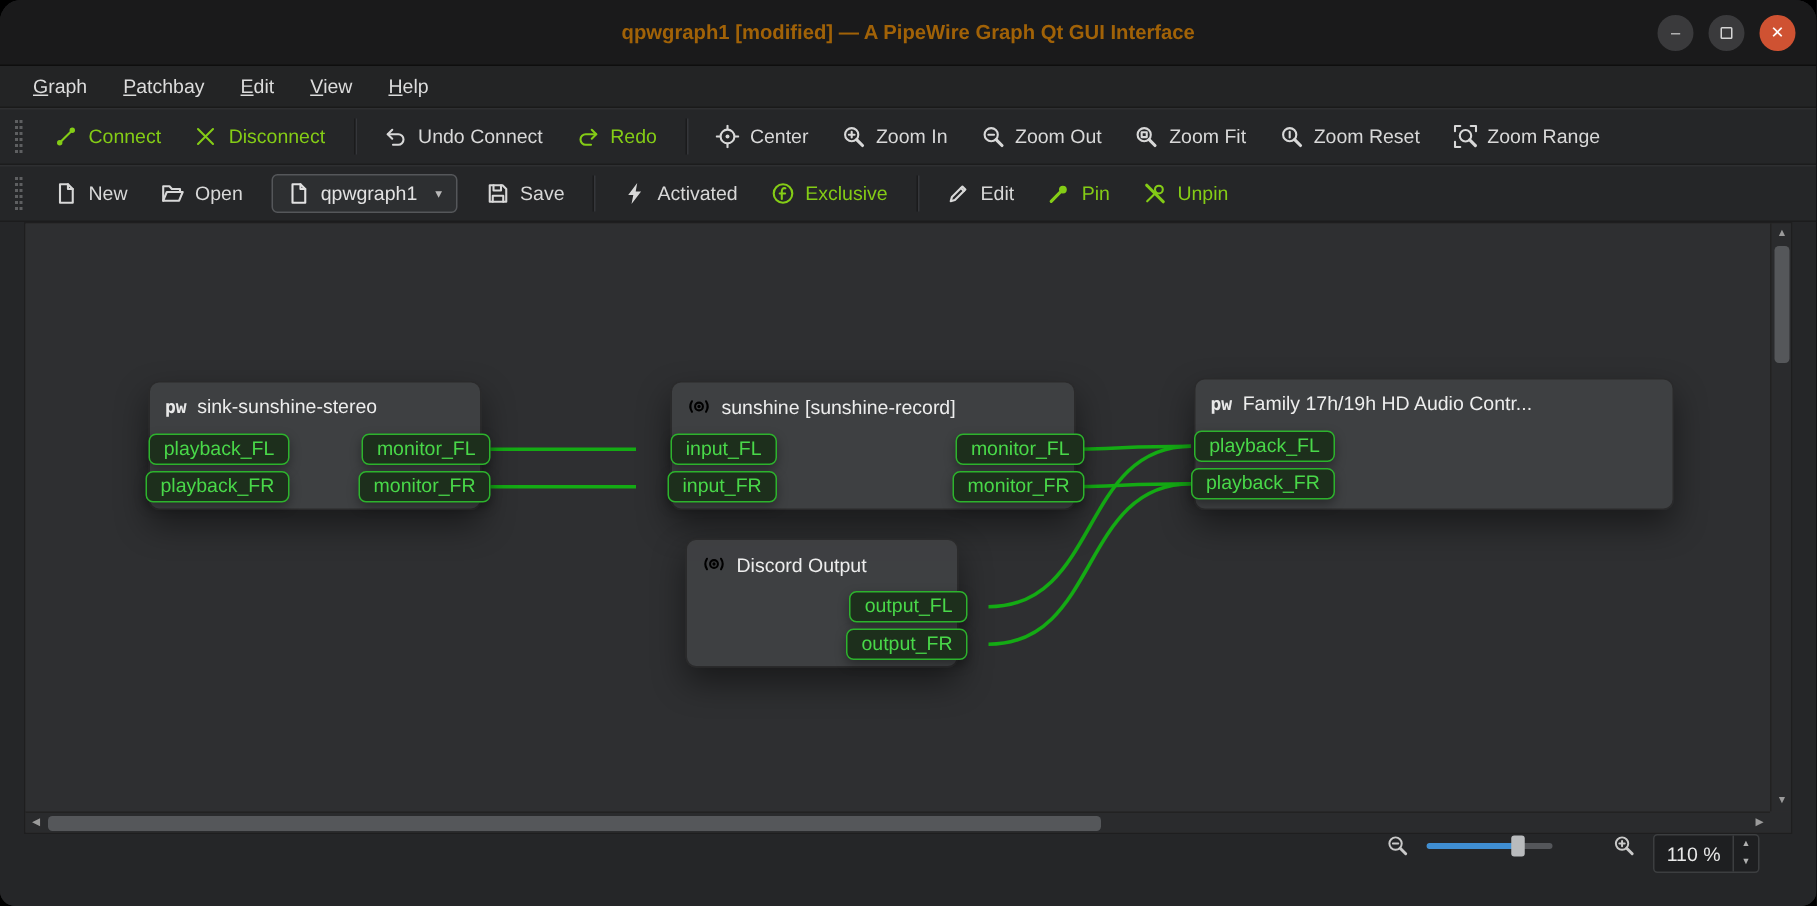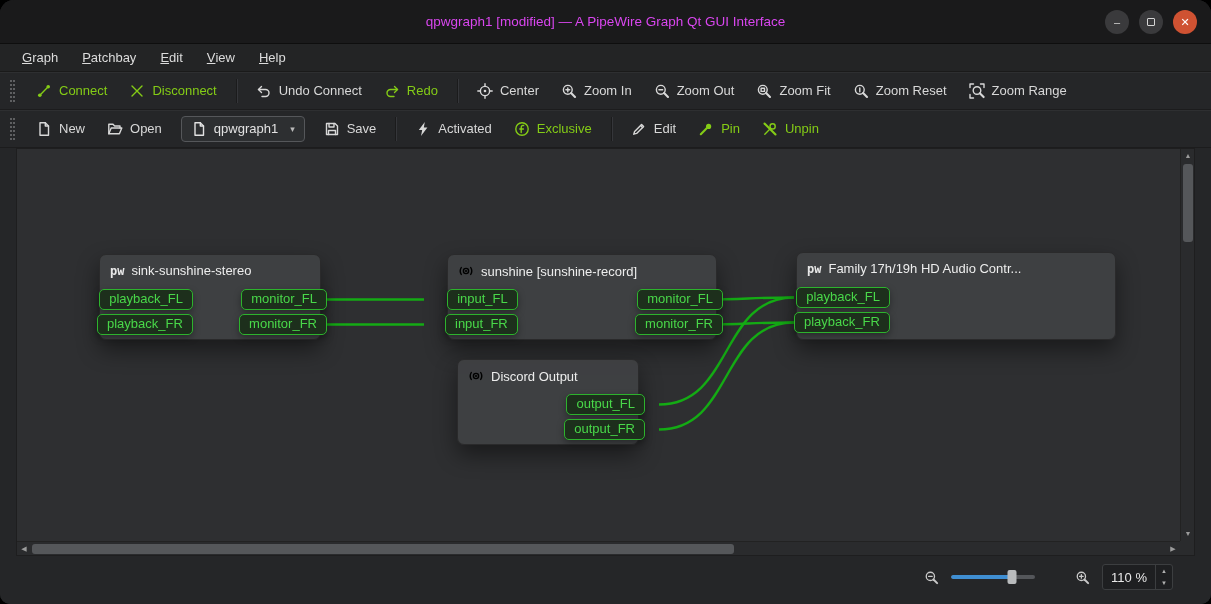--- a/index.html
+++ b/index.html
@@ -1,21 +1,21 @@
 <!DOCTYPE html>
 <html><head>
 <meta charset="utf-8">
 <style>
   *{margin:0;padding:0;box-sizing:border-box}
   html,body{width:1211px;height:604px;background:#000;font-family:"Liberation Sans",sans-serif;overflow:hidden}
   .window{position:relative;width:1211px;height:604px;background:#252628;border-radius:14px 14px 10px 10px;overflow:hidden;display:flex;flex-direction:column}
 
   
   .titlebar{flex:0 0 44px;background:#1a1a1b;display:flex;align-items:center;justify-content:center;position:relative;border-bottom:1px solid #0e0e0e}
-  .title{font-size:13.5px;font-weight:normal;color:#d946ef}
+  .title{font-size:13.5px;font-weight:bold;color:#a16207}
   .win-controls{position:absolute;right:14px;top:10px;display:flex;gap:10px}
   .wbtn{width:24px;height:24px;border-radius:50%;background:#3a3a3c;display:flex;align-items:center;justify-content:center;color:#d5d5d5;font-size:11px;cursor:pointer;line-height:1}
   .wbtn .sq{width:8px;height:8px;border:1.3px solid #d5d5d5;border-radius:1px;display:block}
   .wbtn.close{background:#cf5232;color:#fff}
 
   
   .menubar{flex:0 0 28px;background:#232425;display:flex;align-items:stretch;padding-left:10px;border-bottom:1px solid #1a1a1a}
   .menu-item{padding:0 12px;display:flex;align-items:center;font-size:13px;color:#dcdcdc;cursor:default}
   .menu-item .u{text-decoration:underline}
 
@@ -54,21 +54,21 @@
   .vscrollbar{position:absolute;right:0;top:0;width:14px;height:392px;background:#2a2b2d;border-left:1px solid #222}
   .hscrollbar{position:absolute;left:0;bottom:0;height:14px;width:1163px;background:#2a2b2d;border-top:1px solid #222}
   .sb-corner{position:absolute;right:0;bottom:0;width:14px;height:14px;background:#2a2b2d}
   .sb-arrow{position:absolute;color:#9b9b9b;font-size:7px;line-height:14px;text-align:center;width:14px;height:14px}
   .vscrollbar .up{top:0}.vscrollbar .down{bottom:0}
   .hscrollbar .left{left:0}.hscrollbar .right{right:0}
   .vhandle{position:absolute;left:2px;width:10px;top:15px;height:78px;background:#55575a;border-radius:3px}
   .hhandle{position:absolute;top:2px;height:10px;left:15px;width:702px;background:#55575a;border-radius:3px}
 
   
-  .statusbar{flex:1;display:flex;align-items:center;justify-content:flex-end;gap:12px;padding:0 38px 6px 16px;background:#252628}
+  .statusbar{flex:1;display:flex;justify-content:flex-end;gap:12px;padding:0 38px 6px 16px;background:#252628}
   .zoom-icon{color:#c9c9c9}
   .zoom-icon svg{width:15px;height:15px}
   .zoom-icon.right-gap{margin-left:28px}
   .zoom-slider{position:relative;width:84px;height:16px}
   .zoom-slider .track{position:absolute;left:0;right:0;top:6px;height:4px;background:#54565a;border-radius:2px;overflow:hidden}
   .zoom-slider .fill{height:100%;background:#3f8ed2;border-radius:2px}
   .zoom-slider .knob{position:absolute;top:1px;width:9px;height:14px;background:#b9bbbd;border-radius:2px;transform:translateX(-50%)}
   .zoom-spin{display:flex;align-items:center;background:#1e1f21;border:1px solid #3c3e40;border-radius:3px;height:26px}
   .zoom-val{padding:0 8px;font-size:13px;color:#e8e8e8;min-width:46px;text-align:right}
   .spin-arrows{display:flex;flex-direction:column;border-left:1px solid #3c3e40;height:100%}

